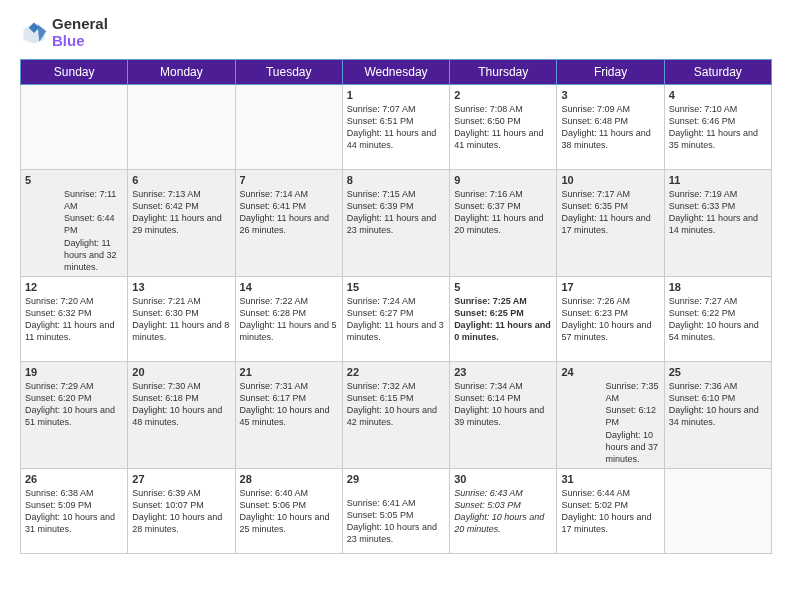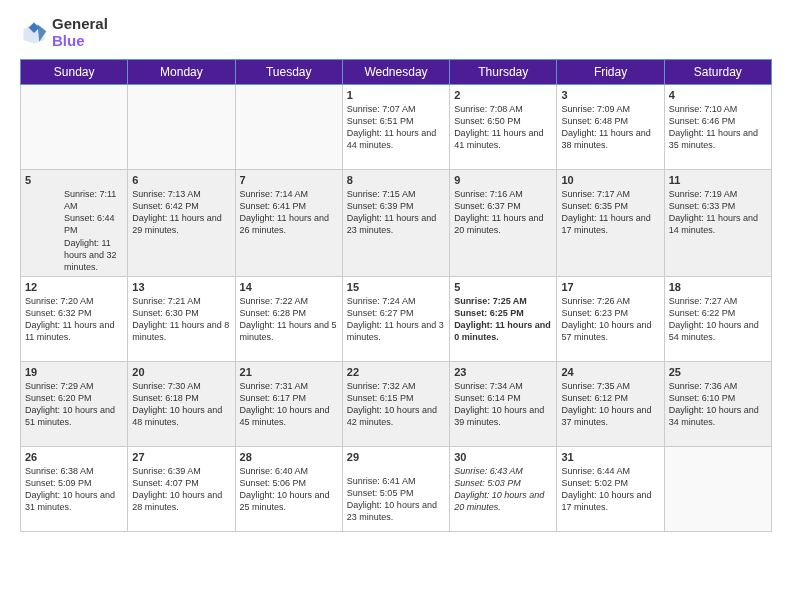--- a/index.html
+++ b/index.html
@@ -265,42 +265,42 @@
 Daylight: 10 hours and 42 minutes.</div>
           </td>
           <td>
             <div class="cell-day">23</div>
             <div class="cell-info" style="white-space: pre-line;">Sunrise: 7:34 AM
 Sunset: 6:14 PM
 Daylight: 10 hours and 39 minutes.</div>
           </td>
           <td>
             <div class="cell-day">24</div>
-            <div class="cell-info" style="white-space: pre-line;">Sunrise: 7:35 AM
+            <div class="cell-info" style="white-space: pre-line; margin-left: 44px;">Sunrise: 7:35 AM
 Sunset: 6:12 PM
 Daylight: 10 hours and 37 minutes.</div>
           </td>
           <td>
             <div class="cell-day">25</div>
             <div class="cell-info" style="white-space: pre-line;">Sunrise: 7:36 AM
 Sunset: 6:10 PM
 Daylight: 10 hours and 34 minutes.</div>
           </td>
         </tr>
         <tr>
           <td>
             <div class="cell-day">26</div>
             <div class="cell-info" style="white-space: pre-line;">Sunrise: 6:38 AM
 Sunset: 5:09 PM
 Daylight: 10 hours and 31 minutes.</div>
           </td>
           <td>
             <div class="cell-day">27</div>
             <div class="cell-info" style="white-space: pre-line;">Sunrise: 6:39 AM
-Sunset: 4:07 PM
+Sunset: 10:07 PM
 Daylight: 10 hours and 28 minutes.</div>
           </td>
           <td>
             <div class="cell-day">28</div>
             <div class="cell-info" style="white-space: pre-line;">Sunrise: 6:40 AM
 Sunset: 5:06 PM
 Daylight: 10 hours and 25 minutes.</div>
           </td>
           <td>
             <div class="cell-day">29</div>

